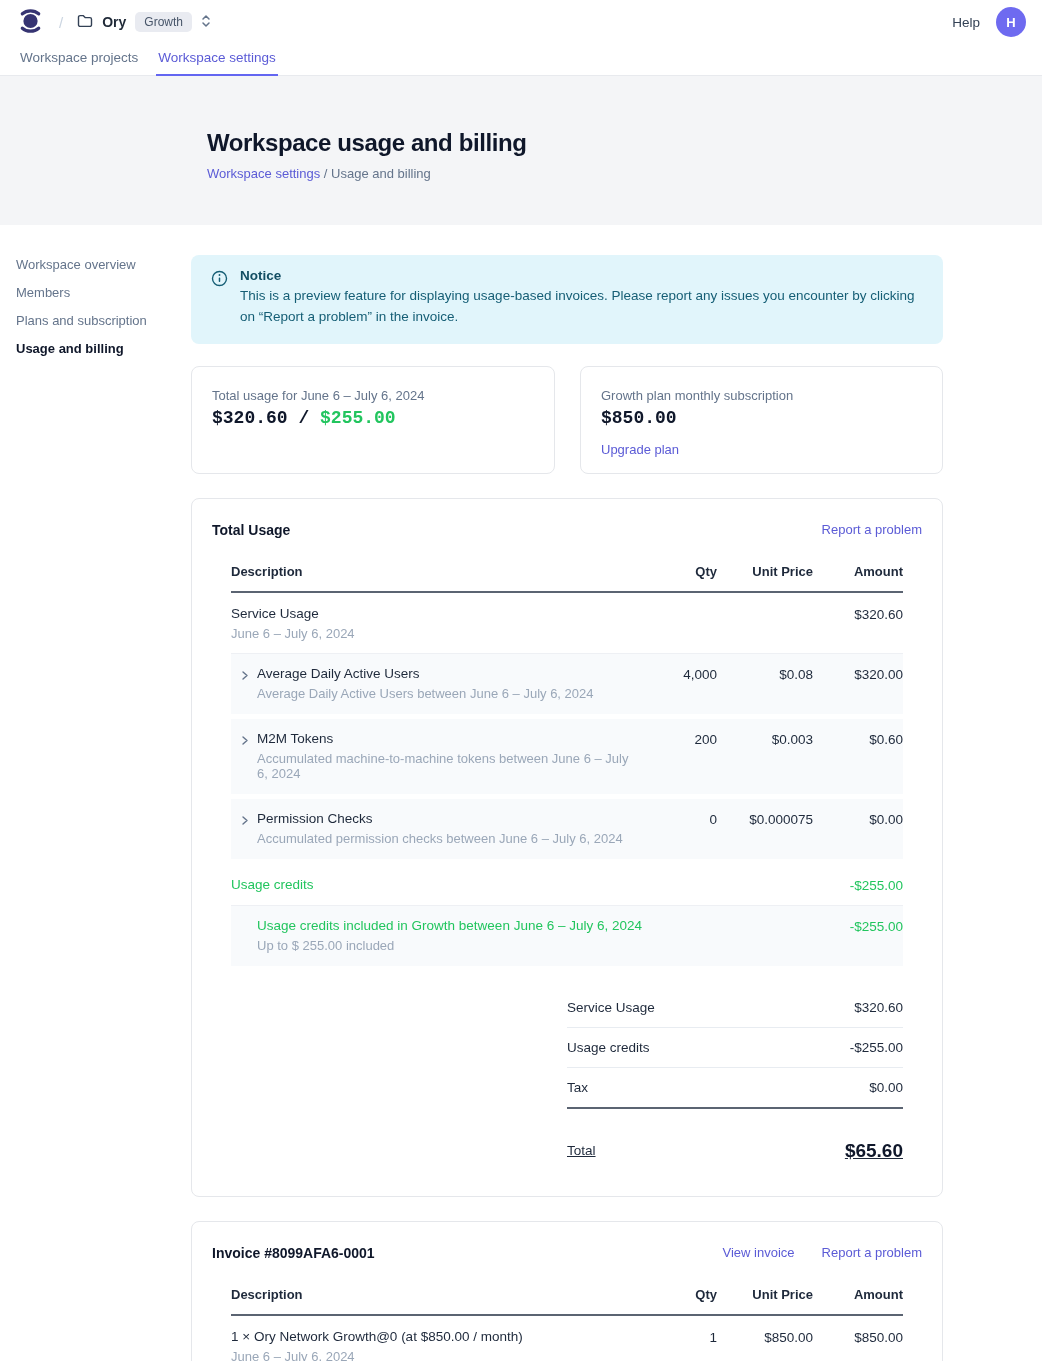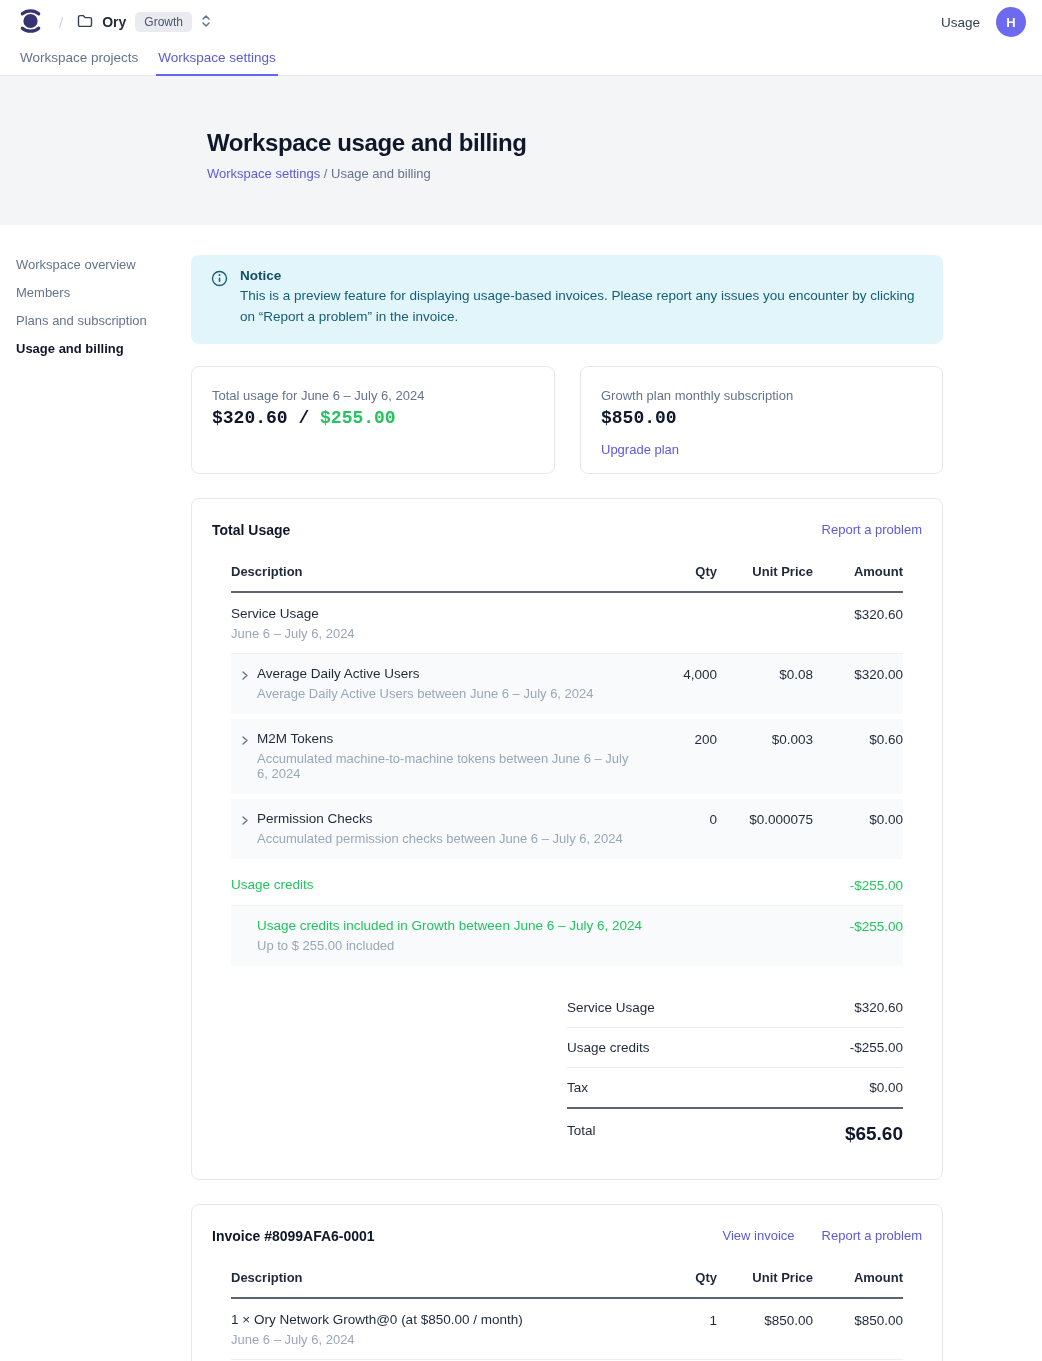--- a/index.html
+++ b/index.html
@@ -82,21 +82,21 @@
   .detail-row { background: #f8fafc; padding: 12px 0 13px; margin-bottom: 5px; }
   .detail-left { display: flex; flex: 1; min-width: 0; gap: 7px; padding-left: 9px; }
   .chev { padding-top: 3px; cursor: pointer; flex-shrink: 0; }
   .green-row .row-title, .green-row .cell-amt { color: #22c55e; }
 
   .summary { width: 336px; margin-left: auto; margin-top: 22px; }
   .sum-row { display: flex; justify-content: space-between; align-items: center; gap: 12px;
              padding: 12px 0; border-bottom: 1px solid #e8ecf1; font-size: 13.5px; color: #1e293b; }
   .sum-row.dark-line { border-bottom: 2px solid #5b6472; }
   .sum-value { white-space: nowrap; }
-  .total-row { display: flex; justify-content: space-between; align-items: flex-start; padding: 14px 0 4px; }
+  .total-row { display: flex; justify-content: space-between; align-items: center; padding: 31px 0 4px; text-decoration: underline; }
   .total-label { font-size: 13.5px; color: #1e293b; }
   .total-value { font-size: 19px; font-weight: 700; color: #0f172a; }
 </style>
 </head>
 <body>
 
 <div class="topbar">
   <div class="logo-wrap">
     <span>
       <svg width="25" height="30" viewBox="0 0 26 30">
@@ -116,21 +116,21 @@
     <span class="org-name">Ory</span>
     <span class="plan-badge">Growth</span>
     <span>
       <svg width="10" height="16" viewBox="0 0 10 16">
         <path d="M2 6 L5 3 L8 6" fill="none" stroke="#64748b" stroke-width="1.5" stroke-linecap="round" stroke-linejoin="round"></path>
         <path d="M2 10 L5 13 L8 10" fill="none" stroke="#64748b" stroke-width="1.5" stroke-linecap="round" stroke-linejoin="round"></path>
       </svg>
     </span>
   </div>
   <div class="topbar-right">
-    <a class="help-link">Usage</a>
+    <a class="help-link">Help</a>
     <div class="avatar">H</div>
   </div>
 </div>
 
 <div class="tabbar">
   <div class="tab">Workspace projects</div>
   <div class="tab active">Workspace settings</div>
 </div>
 
 <div class="hero">

